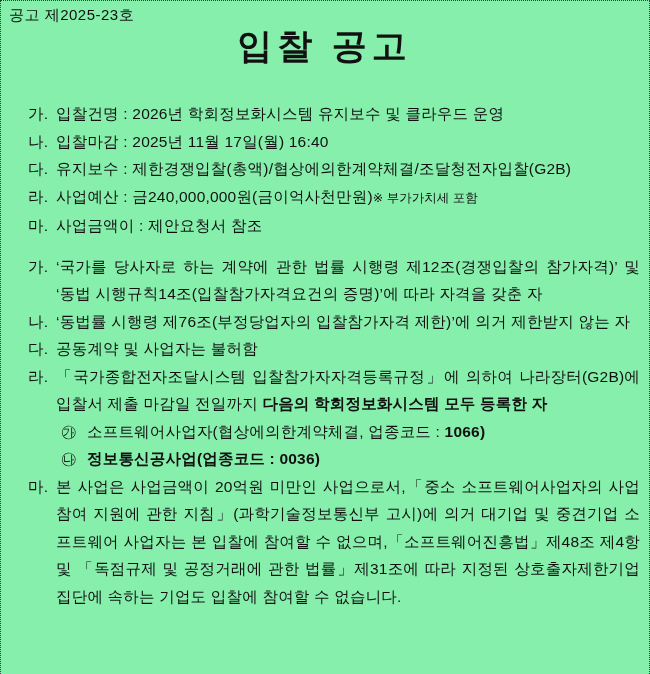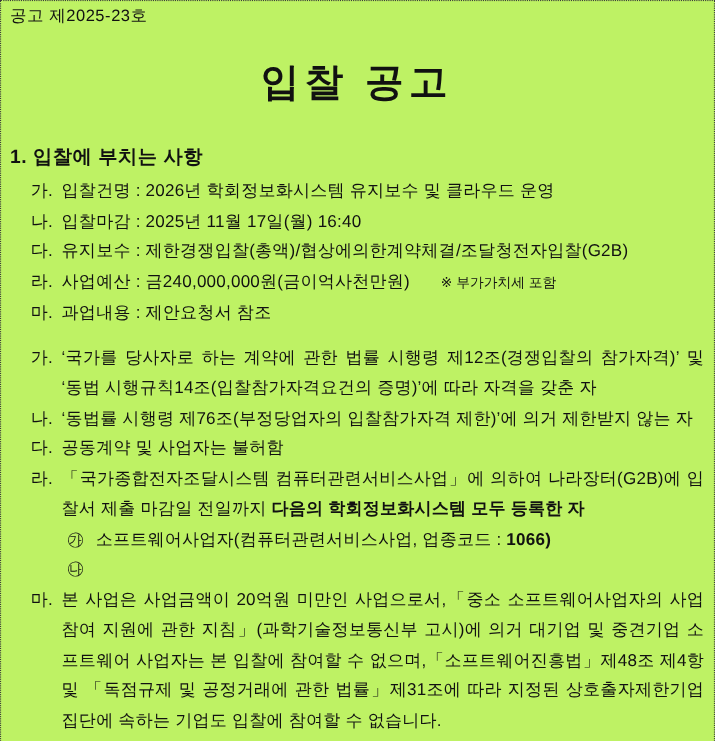--- a/index.html
+++ b/index.html
@@ -8,29 +8,28 @@
     width: 650px; height: 674px;
     font-family: "Liberation Sans", "DejaVu Sans", sans-serif;
     color: #111111;
   }
   .page {
     width: 650px; height: 674px;
     border: 1px dotted #3a3a3a;
     border-bottom: none;
     padding: 4px 9px 0 8px;
     overflow: hidden;
-    background: #bef264;
+    background: #86efac;
   }
   .doc-number {
     font-size: 15px;
     line-height: 20px;
     letter-spacing: 0.5px;
   }
   .title {
-    margin-top: 29px;
     text-align: center;
     font-size: 35px;
     font-weight: 700;
     letter-spacing: 5px;
     line-height: 42px;
   }
   .section-1 { margin-top: 33px; }
   .section-2 { margin-top: 13px; }
   .heading {
     font-size: 17.5px;
@@ -54,36 +53,35 @@
     margin-left: 52px;
     width: 26px;
   }
   .item .body {
     flex: 1 1 auto;
     text-align: justify;
     word-break: break-all;
   }
   .note {
     font-size: 12.5px;
-    margin-left: 28px;
+    margin-left: 0;
     letter-spacing: 0;
   }
   b { font-weight: 700; }
 </style>
 </head>
 <body>
 
 <div class="page">
 
   <div class="doc-number">공고 제2025-23호</div>
 
   <div class="title">입찰 공고</div>
 
   <div class="section-1">
-    <div class="heading">1. 입찰에 부치는 사항</div>
 
     <div class="item">
       <span class="marker">가.</span>
       <span class="body">입찰건명 : 2026년 학회정보화시스템 유지보수 및 클라우드 운영</span>
     </div>
 
     <div class="item">
       <span class="marker">나.</span>
       <span class="body">입찰마감 : 2025년 11월 17일(월) 16:40</span>
     </div>
@@ -93,21 +91,21 @@
       <span class="body">유지보수 : 제한경쟁입찰(총액)/협상에의한계약체결/조달청전자입찰(G2B)</span>
     </div>
 
     <div class="item">
       <span class="marker">라.</span>
       <span class="body"><span>사업예산 : 금240,000,000원(금이억사천만원)</span><span class="note">※ 부가가치세 포함</span></span>
     </div>
 
     <div class="item">
       <span class="marker">마.</span>
-      <span class="body">과업내용 : 제안요청서 참조</span>
+      <span class="body">사업금액이 : 제안요청서 참조</span>
     </div>
   </div>
 
   <div class="section-2">
 
     <div class="item">
       <span class="marker">가.</span>
       <span class="body">‘국가를 당사자로 하는 계약에 관한 법률 시행령 제12조(경쟁입찰의 참가자격)’ 및 ‘동법 시행규칙14조(입찰참가자격요건의 증명)’에 따라 자격을 갖춘 자</span>
     </div>
 
@@ -116,30 +114,31 @@
       <span class="body">‘동법률 시행령 제76조(부정당업자의 입찰참가자격 제한)’에 의거 제한받지 않는 자</span>
     </div>
 
     <div class="item">
       <span class="marker">다.</span>
       <span class="body">공동계약 및 사업자는 불허함</span>
     </div>
 
     <div class="item">
       <span class="marker">라.</span>
-      <span class="body"><span>「국가종합전자조달시스템 컴퓨터관련서비스사업」에 의하여 나라장터(G2B)에 입찰서 제출 마감일 전일까지 </span><b>다음의 학회정보화시스템 모두 등록한 자</b></span>
+      <span class="body"><span>「국가종합전자조달시스템 입찰참가자자격등록규정」에 의하여 나라장터(G2B)에 입찰서 제출 마감일 전일까지 </span><b>다음의 학회정보화시스템 모두 등록한 자</b></span>
     </div>
 
     <div class="item sub">
       <span class="marker">㉮</span>
-      <span class="body"><span>소프트웨어사업자(컴퓨터관련서비스사업, 업종코드 : </span><b>1066)</b></span>
+      <span class="body"><span>소프트웨어사업자(협상에의한계약체결, 업종코드 : </span><b>1066)</b></span>
     </div>
 
     <div class="item sub">
       <span class="marker">㉯</span>
+      <span class="body"><b>정보통신공사업(업종코드 : 0036)</b></span>
     </div>
 
     <div class="item">
       <span class="marker">마.</span>
       <span class="body">본 사업은 사업금액이 20억원 미만인 사업으로서,「중소 소프트웨어사업자의 사업 참여 지원에 관한 지침」(과학기술정보통신부 고시)에 의거 대기업 및 중견기업 소프트웨어 사업자는 본 입찰에 참여할 수 없으며,「소프트웨어진흥법」제48조 제4항 및 「독점규제 및 공정거래에 관한 법률」제31조에 따라 지정된 상호출자제한기업집단에 속하는 기업도 입찰에 참여할 수 없습니다.</span>
     </div>
   </div>
 
 </div>
 

